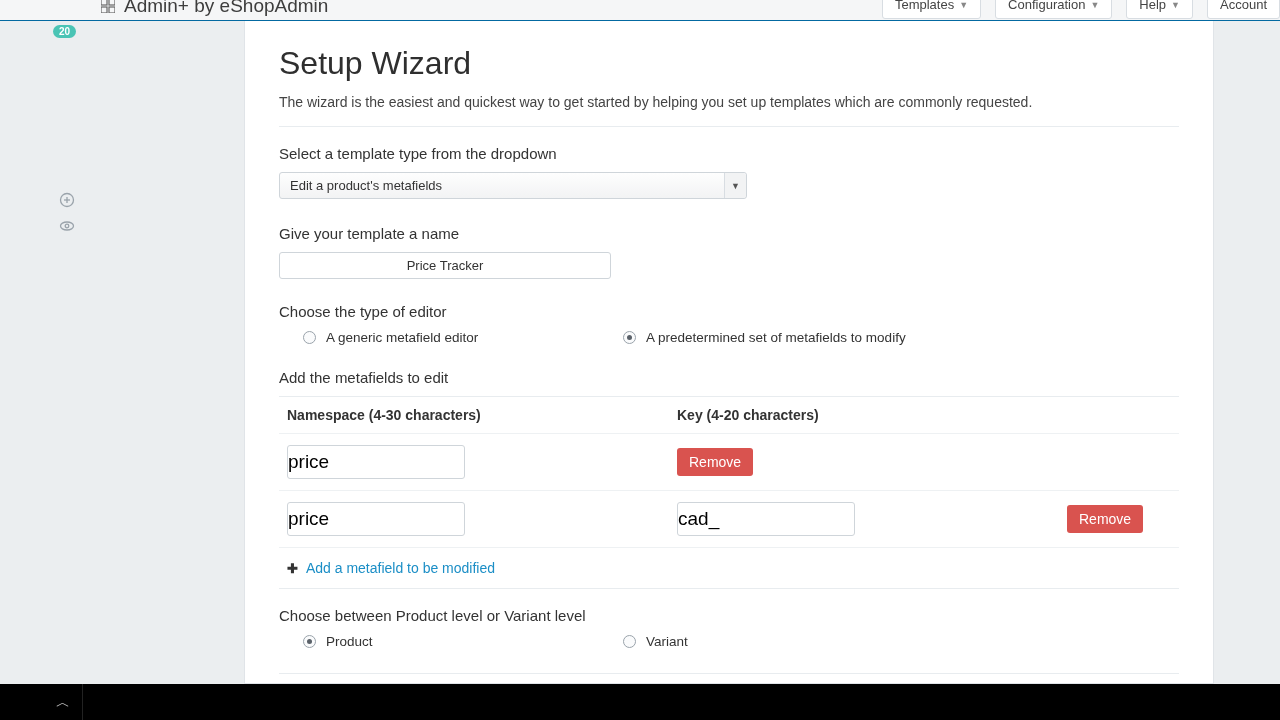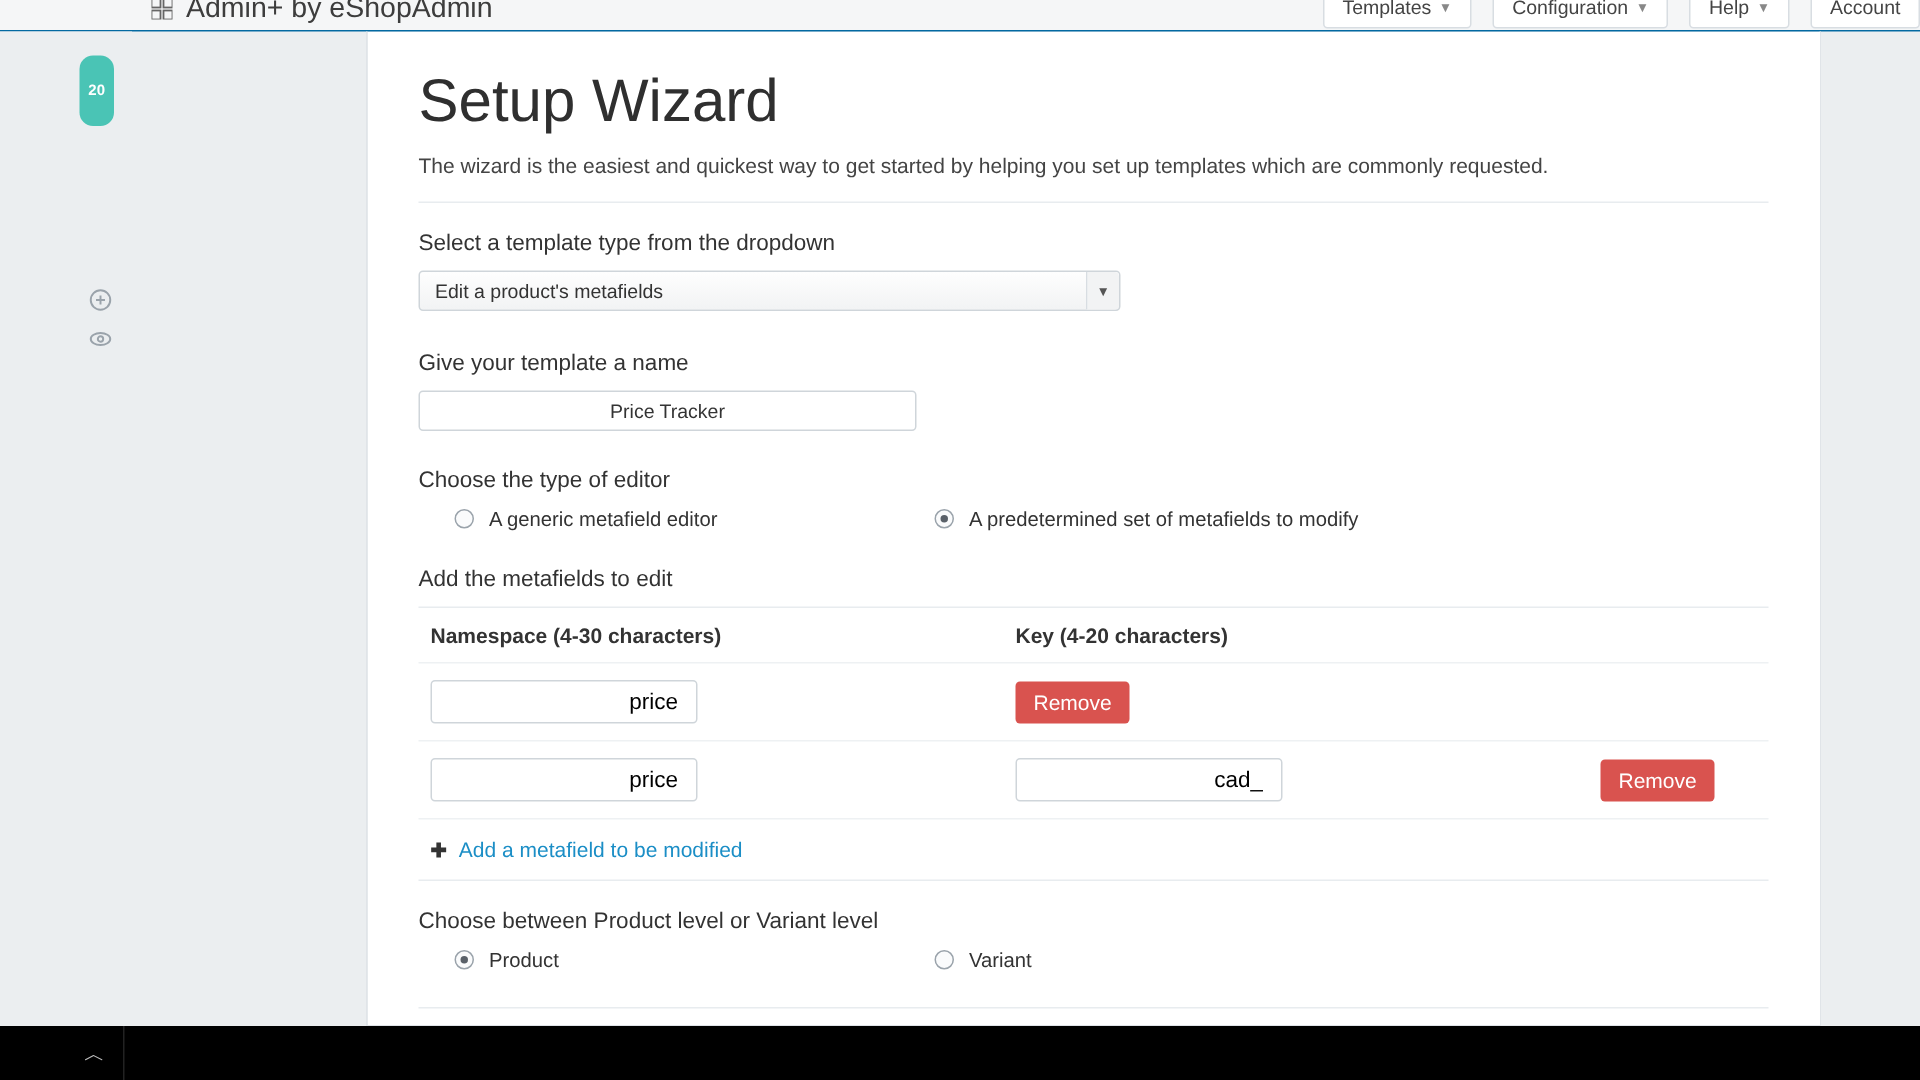--- a/index.html
+++ b/index.html
@@ -31,30 +31,30 @@
   padding: 6px 12px; font-size: 13px; color: #444; display: flex; align-items: center; gap: 5px; cursor: pointer;
 }
 .caret { font-size: 9px; color: #888; }
 .sidebar {
   position: absolute; left: 0; top: 21px; bottom: 36px; width: 88px;
   background: #ebeef0; display: flex; flex-direction: column; align-items: flex-end;
   padding-top: 4px; padding-right: 12px; gap: 10px;
 }
 .side-badge {
   background: #4ac4b5; color: #fff; font-size: 10px; font-weight: 600;
-  border-radius: 9px; padding: 18px 6px; margin-top: 12px;
+  border-radius: 9px; padding: 1px 6px;
 }
 .side-icons { position: absolute; top: 170px; right: 12px; display: flex; flex-direction: column; gap: 8px; }
 .side-icon { width: 18px; height: 18px; color: #9aa3ab; display: flex; align-items: center; justify-content: center; }
 .sheet {
   position: absolute; left: 244px; top: 21px; width: 970px; bottom: 36px;
   background: #fff; border: 1px solid #e0e4e8; border-top: none;
   padding: 24px 34px 16px; overflow-y: auto;
 }
-h1 { font-size: 40px; font-weight: 400; color: #2f2f2f; margin-bottom: 12px; }
+h1 { font-size: 32px; font-weight: 400; color: #2f2f2f; margin-bottom: 12px; }
 .intro { font-size: 14px; color: #444; margin-bottom: 16px; }
 hr { border: none; border-top: 1px solid #e8ecef; margin-bottom: 18px; }
 .section-label { font-size: 15px; color: #333; margin-bottom: 10px; }
 .select-wrap {
   position: relative; width: 468px; margin-bottom: 26px;
 }
 .select-fake {
   border: 1px solid #cfd5da; border-radius: 3px; padding: 5px 28px 5px 10px;
   background: linear-gradient(#fefefe,#f2f3f4); font-size: 13px; color: #333; cursor: pointer;
 }
@@ -80,21 +80,21 @@
 .meta-table { border: 1px solid #e8ecef; border-left: none; border-right: none; }
 .meta-head {
   display: flex; padding: 10px 8px; background: #fff;
 }
 .col-ns { width: 390px; font-weight: 600; font-size: 14px; }
 .col-key { width: 390px; font-weight: 600; font-size: 14px; }
 .meta-row {
   display: flex; align-items: center; padding: 11px 8px; border-top: 1px solid #eef1f3;
 }
 .meta-input {
-  width: 178px; border: 1px solid #cfd5da; border-radius: 3px; padding: 5px 12px; font-size: 15px; text-align: right;
+  width: 178px; border: 1px solid #cfd5da; border-radius: 3px; padding: 5px 0; font-size: 19px;
 }
 .remove-btn {
   background: #d9534f; color: #fff; border: none; border-radius: 3px;
   padding: 6px 12px; font-size: 14px; cursor: pointer;
 }
 .add-row { display: flex; align-items: center; gap: 8px; padding: 12px 8px; border-top: 1px solid #eef1f3; }
 .plus { font-size: 13px; font-weight: 700; color: #333; }
 .add-link { color: #1b8ec6; font-size: 14px; cursor: pointer; }
 .bottom-bar {
   position: absolute; left: 0; right: 0; bottom: 0; height: 36px;

